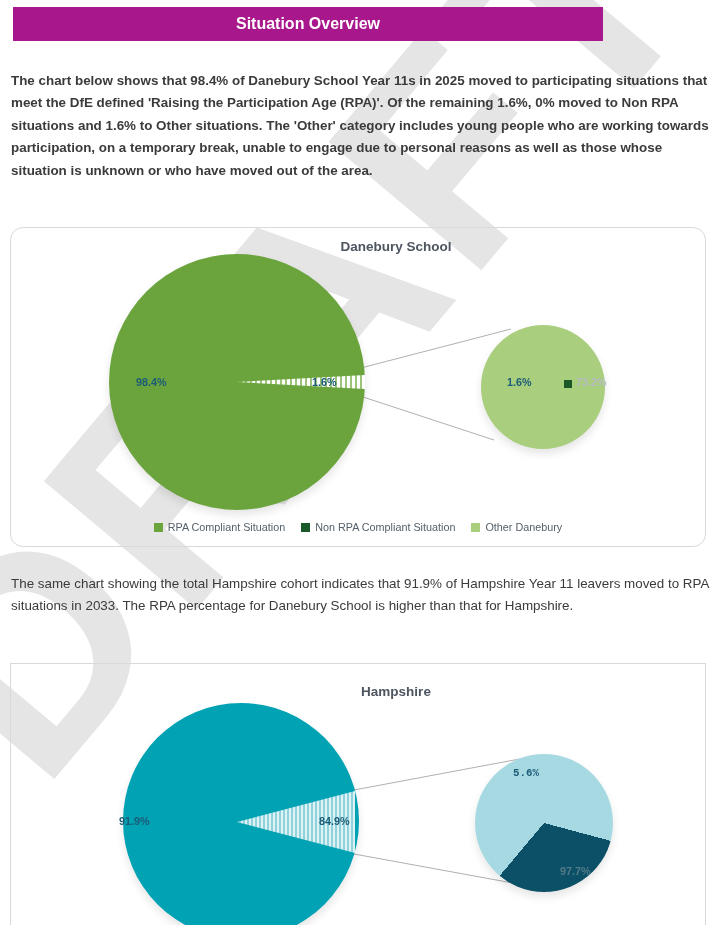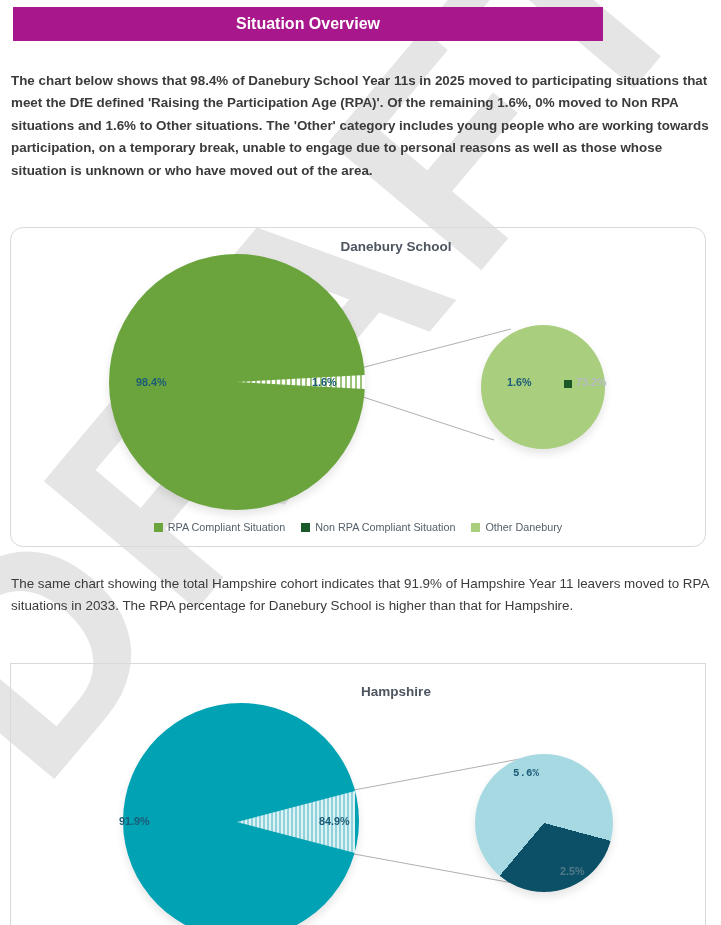--- a/index.html
+++ b/index.html
@@ -162,15 +162,15 @@
     <svg class="connectors" width="696" height="290" viewBox="0 0 696 290">
       <line x1="343" y1="126" x2="530" y2="91" stroke="#b0b0b0" stroke-width="1"></line>
       <line x1="343" y1="190" x2="540" y2="226" stroke="#b0b0b0" stroke-width="1"></line>
     </svg>
     <div class="pie main2" style="background: rgb(0, 162, 179);"></div>
     <div class="wedge2"></div>
     <div class="pie small2"></div>
     <span class="pct l-main2">91.9%</span>
     <span class="pct l-break2">84.9%</span>
     <span class="pct l-sec-other2">5.6%</span>
-    <span class="pct light l-sec-nonrpa2">2.5%</span>
+    <span class="pct light l-sec-nonrpa2">97.7%</span>
   </div>
 </div>
 
 </body></html>

